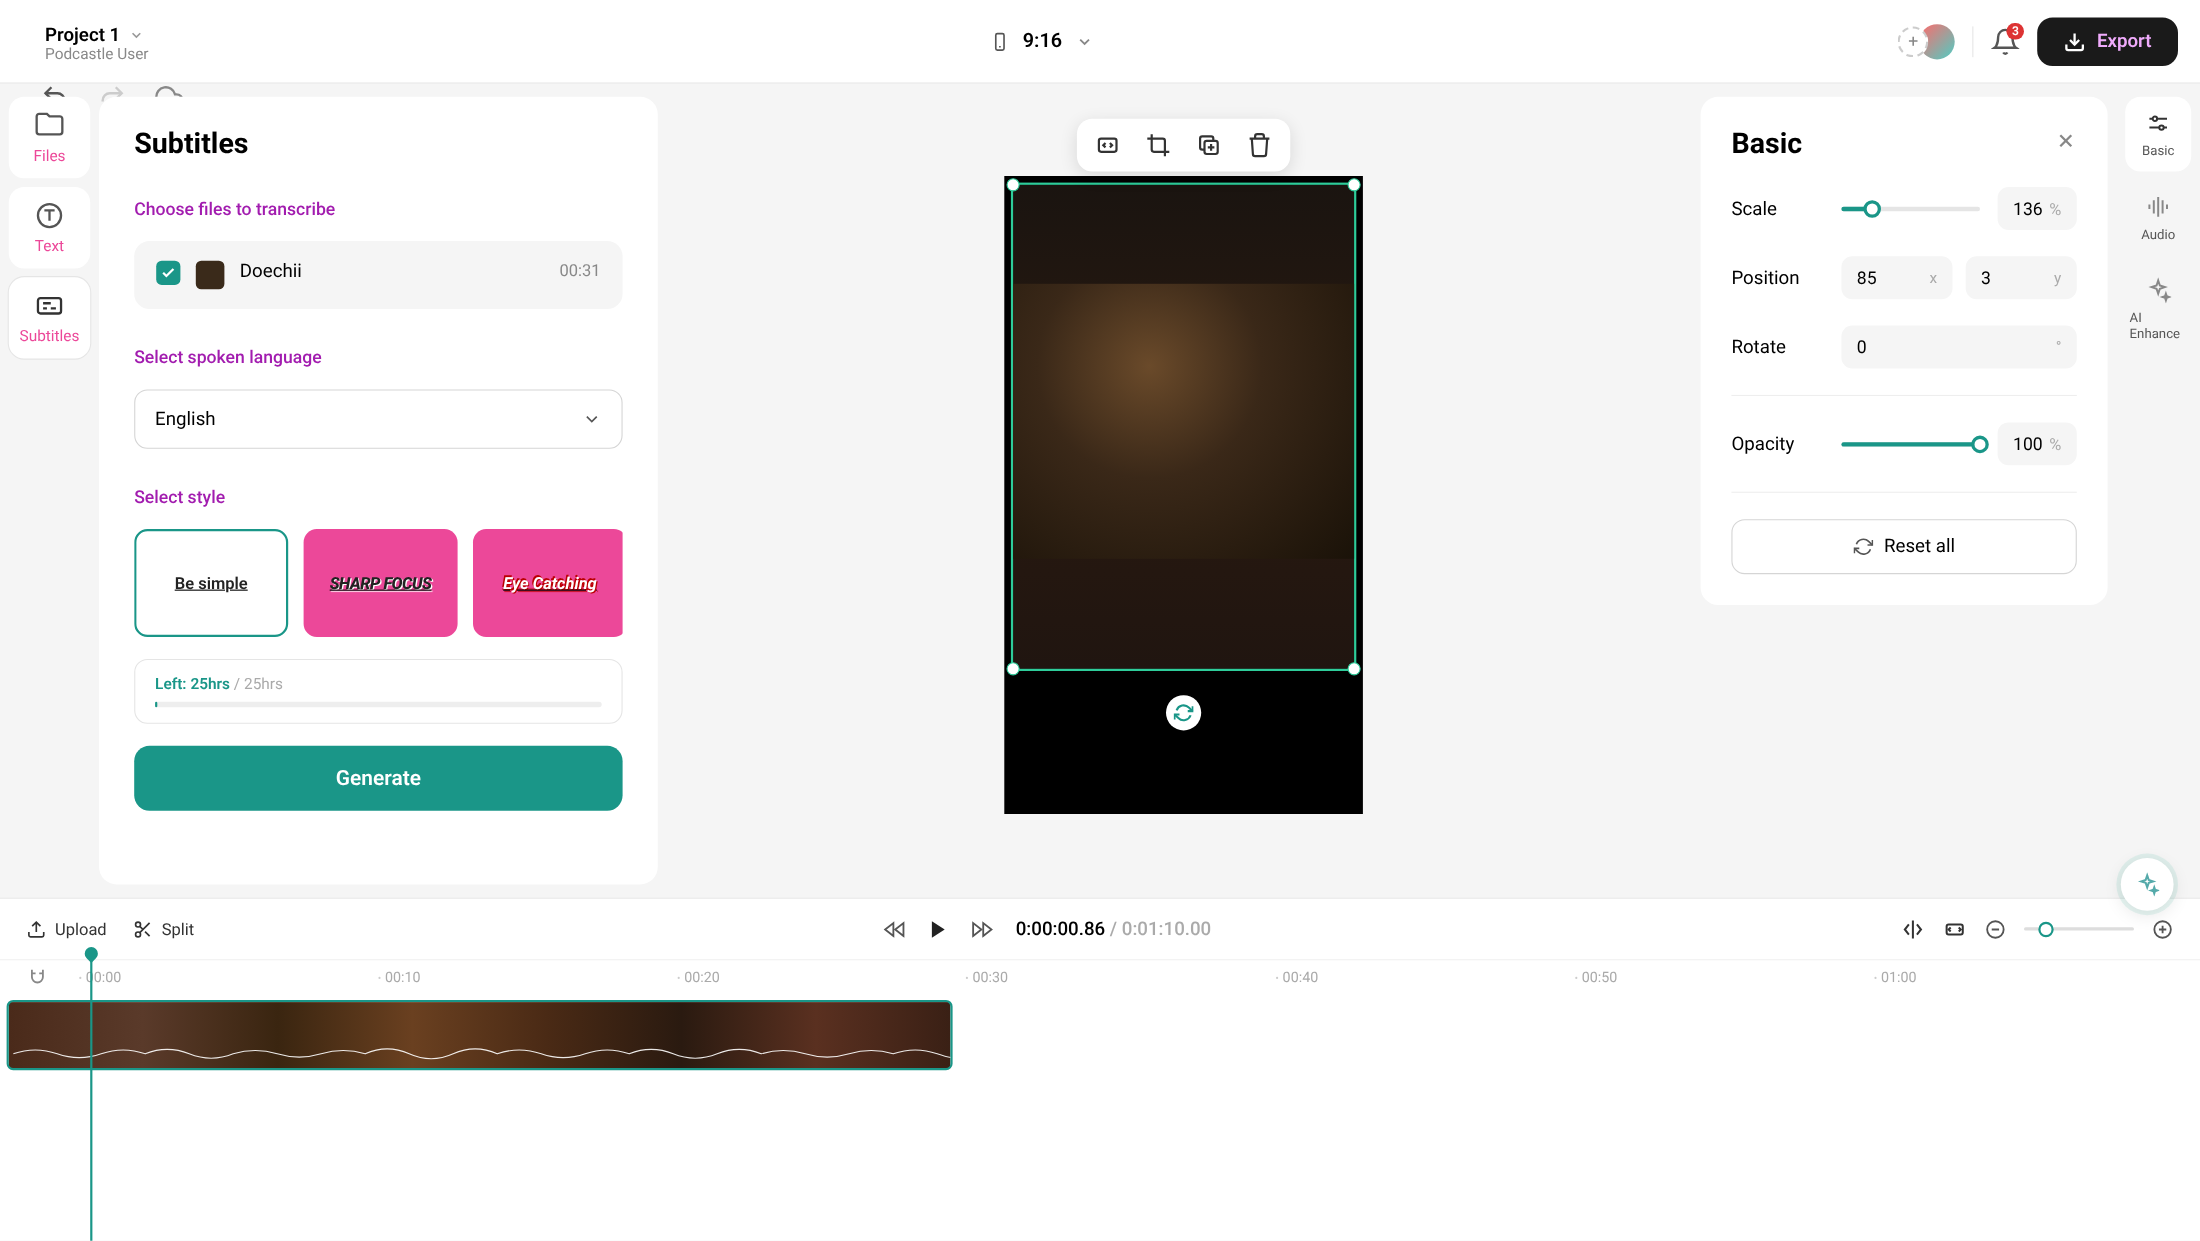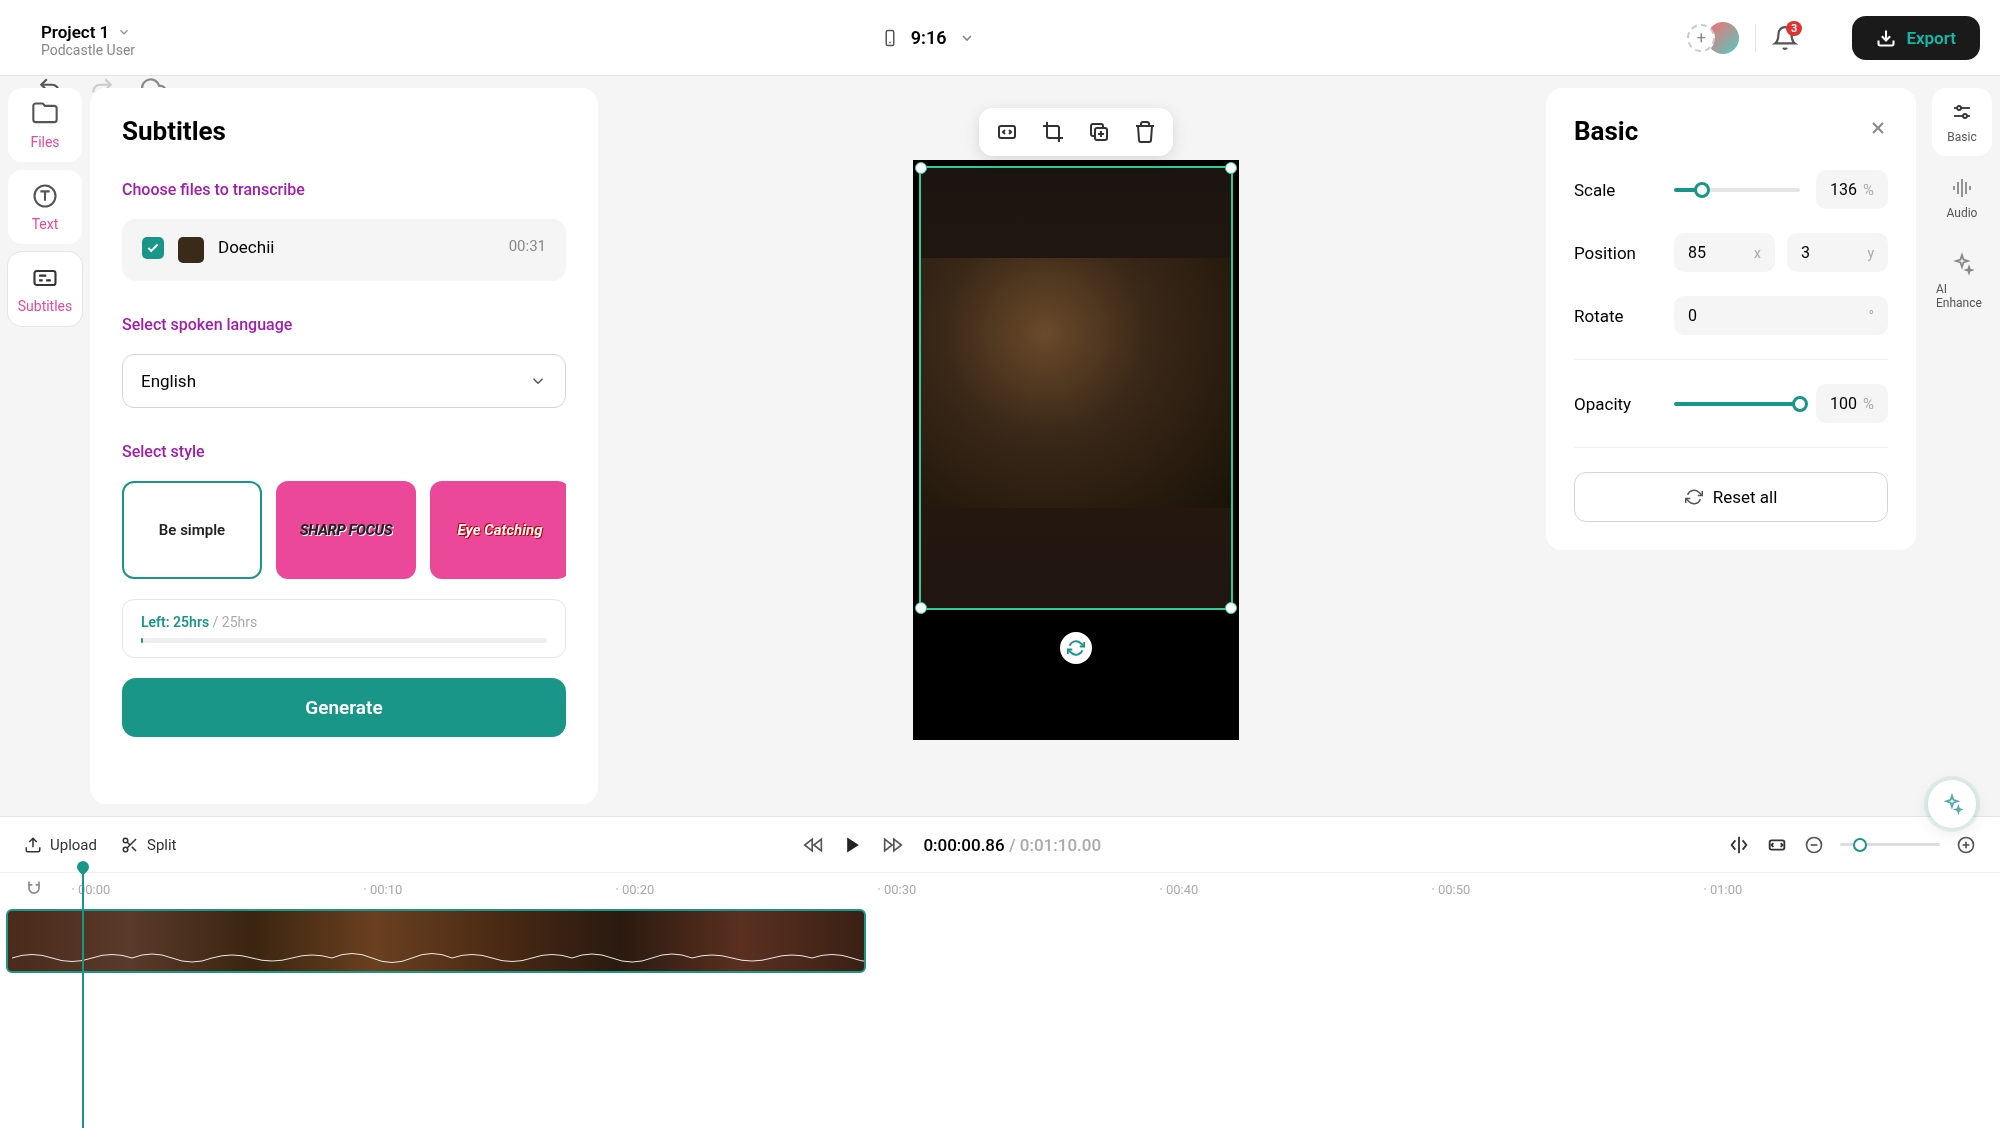--- a/index.html
+++ b/index.html
@@ -16,21 +16,21 @@
 .header-icons { display: flex; gap: 24px; margin-left: 16px; }
 .header-icon { width: 28px; height: 28px; color: #555; cursor: pointer; display: flex; align-items: center; justify-content: center; }
 .header-center { flex: 1; display: flex; align-items: center; justify-content: center; gap: 12px; }
 .ratio { font-weight: 600; font-size: 18px; }
 .header-right { display: flex; align-items: center; gap: 16px; }
 .avatar-group { display: flex; align-items: center; position: relative; }
 .avatar-add { width: 28px; height: 28px; border-radius: 50%; border: 2px dashed #ccc; display: flex; align-items: center; justify-content: center; font-size: 16px; color: #888; margin-right: -8px; z-index: 2; background: #fff; }
 .avatar-img { width: 32px; height: 32px; border-radius: 50%; background: linear-gradient(135deg, #ff6b6b, #4ecdc4); z-index: 1; }
 .bell-wrap { position: relative; }
 .bell-badge { position: absolute; top: -4px; right: -4px; background: #d33; color: #fff; font-size: 11px; font-weight: 600; border-radius: 8px; padding: 1px 5px; }
-.export-btn { background: #1a1a1a; color: #14b8a6; border-radius: 14px; padding: 12px 24px; display: flex; align-items: center; gap: 10px; font-weight: 600; font-size: 17px; cursor: pointer; margin-left: 38px; }
+.export-btn { background: #1a1a1a; color: #f0abfc; border-radius: 14px; padding: 12px 24px; display: flex; align-items: center; gap: 10px; font-weight: 600; font-size: 17px; cursor: pointer; }
 
 
 .main { flex: 1; display: flex; overflow: hidden; }
 
 
 .left-rail { width: 90px; background: transparent; padding: 12px 8px; display: flex; flex-direction: column; gap: 8px; }
 .rail-item { display: flex; flex-direction: column; align-items: center; gap: 6px; padding: 12px 4px; border-radius: 14px; cursor: pointer; background: #fff; }
 .rail-item.active { background: #fff; box-shadow: 0 0 0 1px #e5e5e5; }
 .rail-icon { width: 28px; height: 28px; color: #444; }
 .rail-label { font-size: 14px; color: #ec4899; }
@@ -38,21 +38,21 @@
 
 .subtitles-panel { width: 508px; background: #fff; border-radius: 16px; margin: 12px 8px 12px 0; padding: 28px 32px; display: flex; flex-direction: column; gap: 20px; overflow-y: auto; }
 .panel-title { font-size: 26px; font-weight: 700; }
 .section-label { font-size: 16px; color: #a21caf; font-weight: 500; margin-top: 14px; }
 .file-row { background: #f5f5f5; border-radius: 14px; padding: 18px 20px; display: flex; gap: 14px; }
 .checkbox { width: 22px; height: 22px; background: #1a9688; border-radius: 5px; display: flex; align-items: center; justify-content: center; color: #fff; }
 .file-thumb { width: 26px; height: 26px; border-radius: 5px; background: #3a2a1a; }
 .file-name { font-size: 17px; flex: 1; }
 .file-dur { font-size: 15px; color: #888; }
 .lang-select { width: 100%; border: 1.5px solid #d5d5d5; border-radius: 12px; padding: 16px 18px; font-size: 17px; display: flex; justify-content: space-between; align-items: center; cursor: pointer; }
-.style-row { display: flex; gap: 14px; overflow: hidden; }
+.style-row { display: flex; gap: 14px; overflow: hidden; text-decoration: underline; }
 .style-card { width: 140px; height: 98px; background: #ec4899; border-radius: 12px; display: flex; align-items: center; justify-content: center; cursor: pointer; flex-shrink: 0; }
 .style-card.selected { border: 2px solid #1a9688; background: #fff; }
 .style-text { font-size: 15px; font-weight: 600; }
 .style-simple { color: #222; text-shadow: 1px 1px 0 #fff, -1px -1px 0 #fff; }
 .style-sharp { color: #222; font-style: italic; font-weight: 800; text-shadow: 1px 1px 0 #fff; letter-spacing: -0.5px; }
 .style-eye { color: #fff; font-style: italic; text-shadow: 1px 1px 0 #b00, -1px -1px 0 #b00; font-weight: 700; }
 .credits-box { border: 1px solid #e5e5e5; border-radius: 12px; padding: 14px 18px; }
 .credits-text { font-size: 14px; }
 .credits-left { color: #1a9688; font-weight: 600; }
 .credits-total { color: #aaa; }
@@ -465,21 +465,21 @@
           <line x1="8" y1="12" x2="16" y2="12"></line>
           <line x1="12" y1="8" x2="12" y2="16"></line>
         </svg>
     </div>
   </div>
   <div class="tl-ruler">
     <svg class="tl-magnet" viewBox="0 0 24 24" fill="none" stroke="#888" stroke-width="2">
         <path d="M6 3v8a6 6 0 0012 0V3M6 7h4M14 7h4"></path>
       </svg>
     <span class="tl-tick" style="left:78px">00:00</span>
-    <span class="tl-tick" style="left:370px">00:10</span>
+    <span class="tl-tick" style="left:350px">00:10</span>
     <span class="tl-tick" style="left:622px">00:20</span>
     <span class="tl-tick" style="left:884px">00:30</span>
     <span class="tl-tick" style="left:1166px">00:40</span>
     <span class="tl-tick" style="left:1438px">00:50</span>
     <span class="tl-tick" style="left:1710px">01:00</span>
     <div class="tl-playhead"></div>
   </div>
   <div class="tl-tracks">
 
     <div class="tl-clip">

